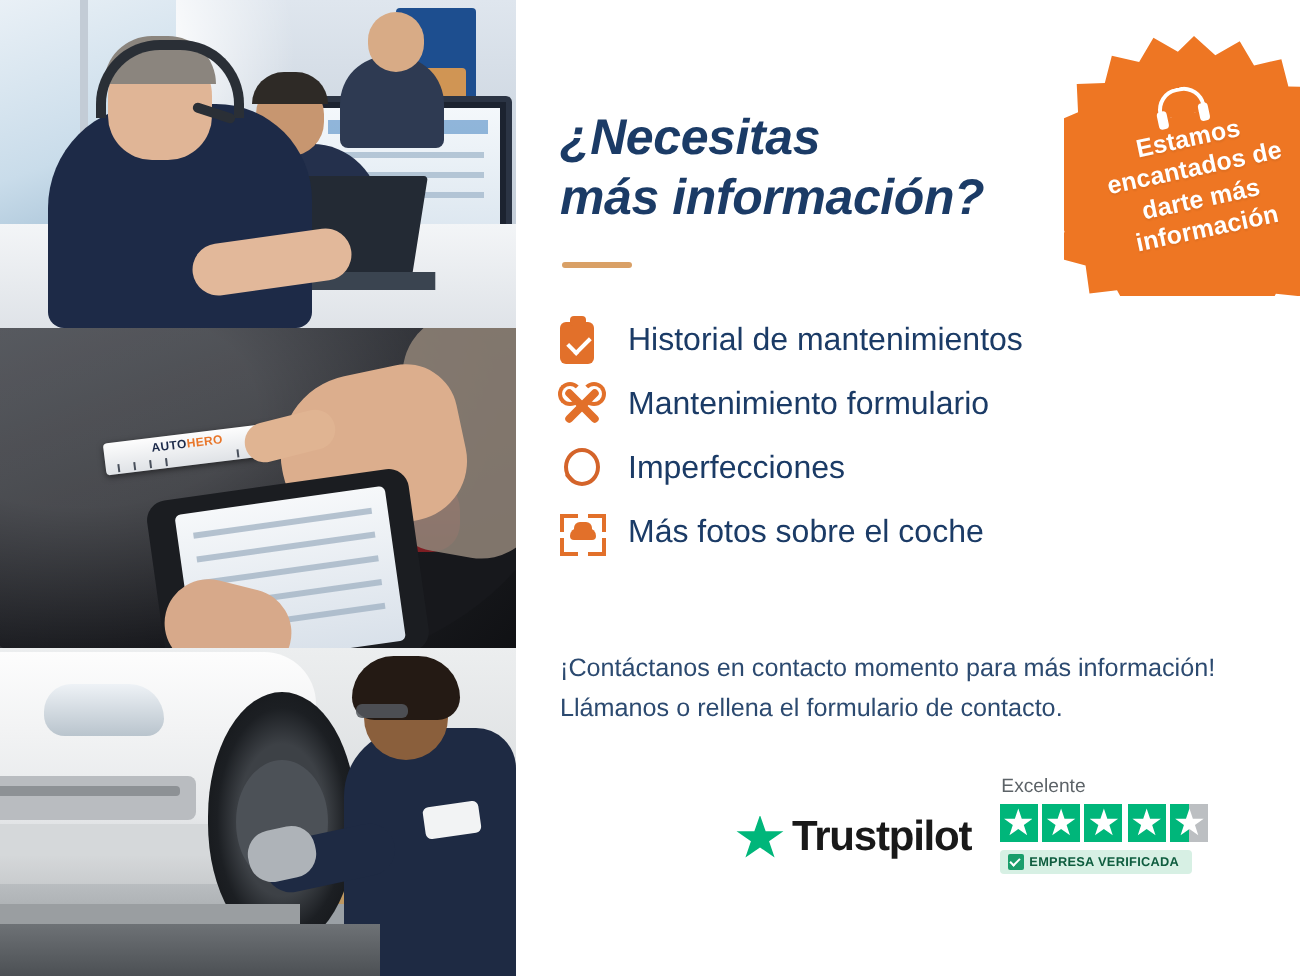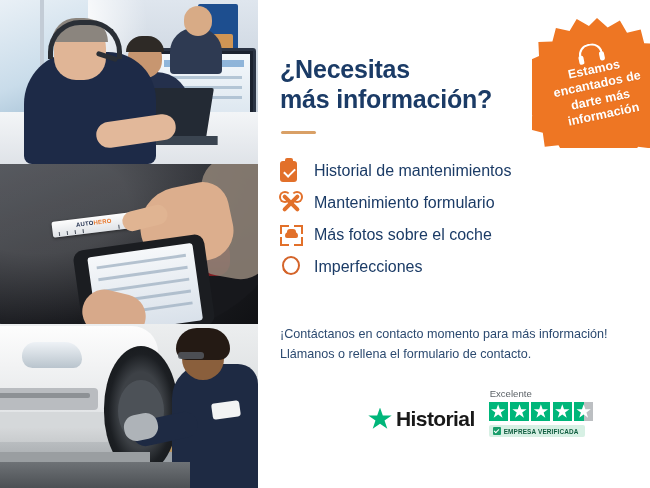--- a/index.html
+++ b/index.html
@@ -103,21 +103,21 @@
   .sb-inner{position:absolute;left:0;top:0;width:130px;height:130px;transform:rotate(-12deg);
     display:flex;flex-direction:column;align-items:center;justify-content:center;}
   .sb-headset{width:20px;height:12px;border:2.6px solid #fff;border-bottom:none;border-radius:11px 11px 0 0;position:relative;margin-bottom:5px;}
   .sb-headset:before,.sb-headset:after{content:"";position:absolute;top:8px;width:5px;height:9px;background:#fff;border-radius:2px;}
   .sb-headset:before{left:-3px;}
   .sb-headset:after{right:-3px;}
   .sb-text{color:#fff;font-size:12.5px;font-weight:bold;line-height:1.22;text-align:center;
     letter-spacing:.1px;text-shadow:0 1px 1px rgba(0,0,0,.07);max-width:112px;}
 
   .heading{position:absolute;left:22px;top:54px;width:240px;
-    font-size:25px;font-weight:bold;line-height:1.2;color:#1b3b66;letter-spacing:-.2px;z-index:2;}
+    font-size:25px;font-weight:bold;line-height:1.2;color:#1b3b66;letter-spacing:-.2px;z-index:2;font-style:italic;}
   .rule{position:absolute;left:23px;top:131px;width:35px;height:3px;background:#d9a066;border-radius:2px;}
 
   .features{position:absolute;left:22px;top:155px;width:360px;}
   .feat{display:flex;align-items:center;height:32px;}
   .feat-ico{width:34px;flex:none;display:flex;align-items:center;justify-content:flex-start;}
   .feat-lbl{font-size:16px;color:#1b3b66;line-height:1;}
 
   .i-clip{width:17px;height:21px;background:#e2702a;border-radius:3px;position:relative;}
   .i-clip:before{content:"";position:absolute;left:4.5px;top:-3px;width:8px;height:5px;background:#e2702a;border-radius:2px;}
   .i-clip:after{content:"";position:absolute;left:3.5px;top:7px;width:9px;height:5px;border-left:2.2px solid #fff;border-bottom:2.2px solid #fff;transform:rotate(-45deg);}
@@ -286,53 +286,53 @@
               <span></span>
               <b></b>
               <b></b>
             </span>
         </span>
         <span class="feat-lbl">Mantenimiento formulario</span>
       </div>
 
       <div class="feat">
         <span class="feat-ico">
+          <span class="i-mag">
+              <i></i>
+              <u></u>
+            </span>
+        </span>
+        <span class="feat-lbl">Imperfecciones</span>
+      </div>
+
+      <div class="feat">
+        <span class="feat-ico">
           <span class="i-car">
               <s></s>
               <s></s>
               <s></s>
               <s></s>
               <em></em>
             </span>
         </span>
         <span class="feat-lbl">Más fotos sobre el coche</span>
       </div>
 
-      <div class="feat">
-        <span class="feat-ico">
-          <span class="i-mag">
-              <i></i>
-              <u></u>
-            </span>
-        </span>
-        <span class="feat-lbl">Imperfecciones</span>
-      </div>
-
 
     </div>
 
     <div class="body-copy">
       <div>¡Contáctanos en contacto momento para más información!</div>
       <div>Llámanos o rellena el formulario de contacto.</div>
     </div>
 
     <div class="trust">
       <div class="tp-logo">
         <span class="tp-star"></span>
-        <span class="tp-word">Historial</span>
+        <span class="tp-word">Trustpilot</span>
       </div>
       <div class="tp-right">
         <span class="tp-exc">Excelente</span>
         <span class="tp-stars">
           <span class="tp-sq">
               <i></i>
             </span>
           <span class="tp-sq">
               <i></i>
             </span>

